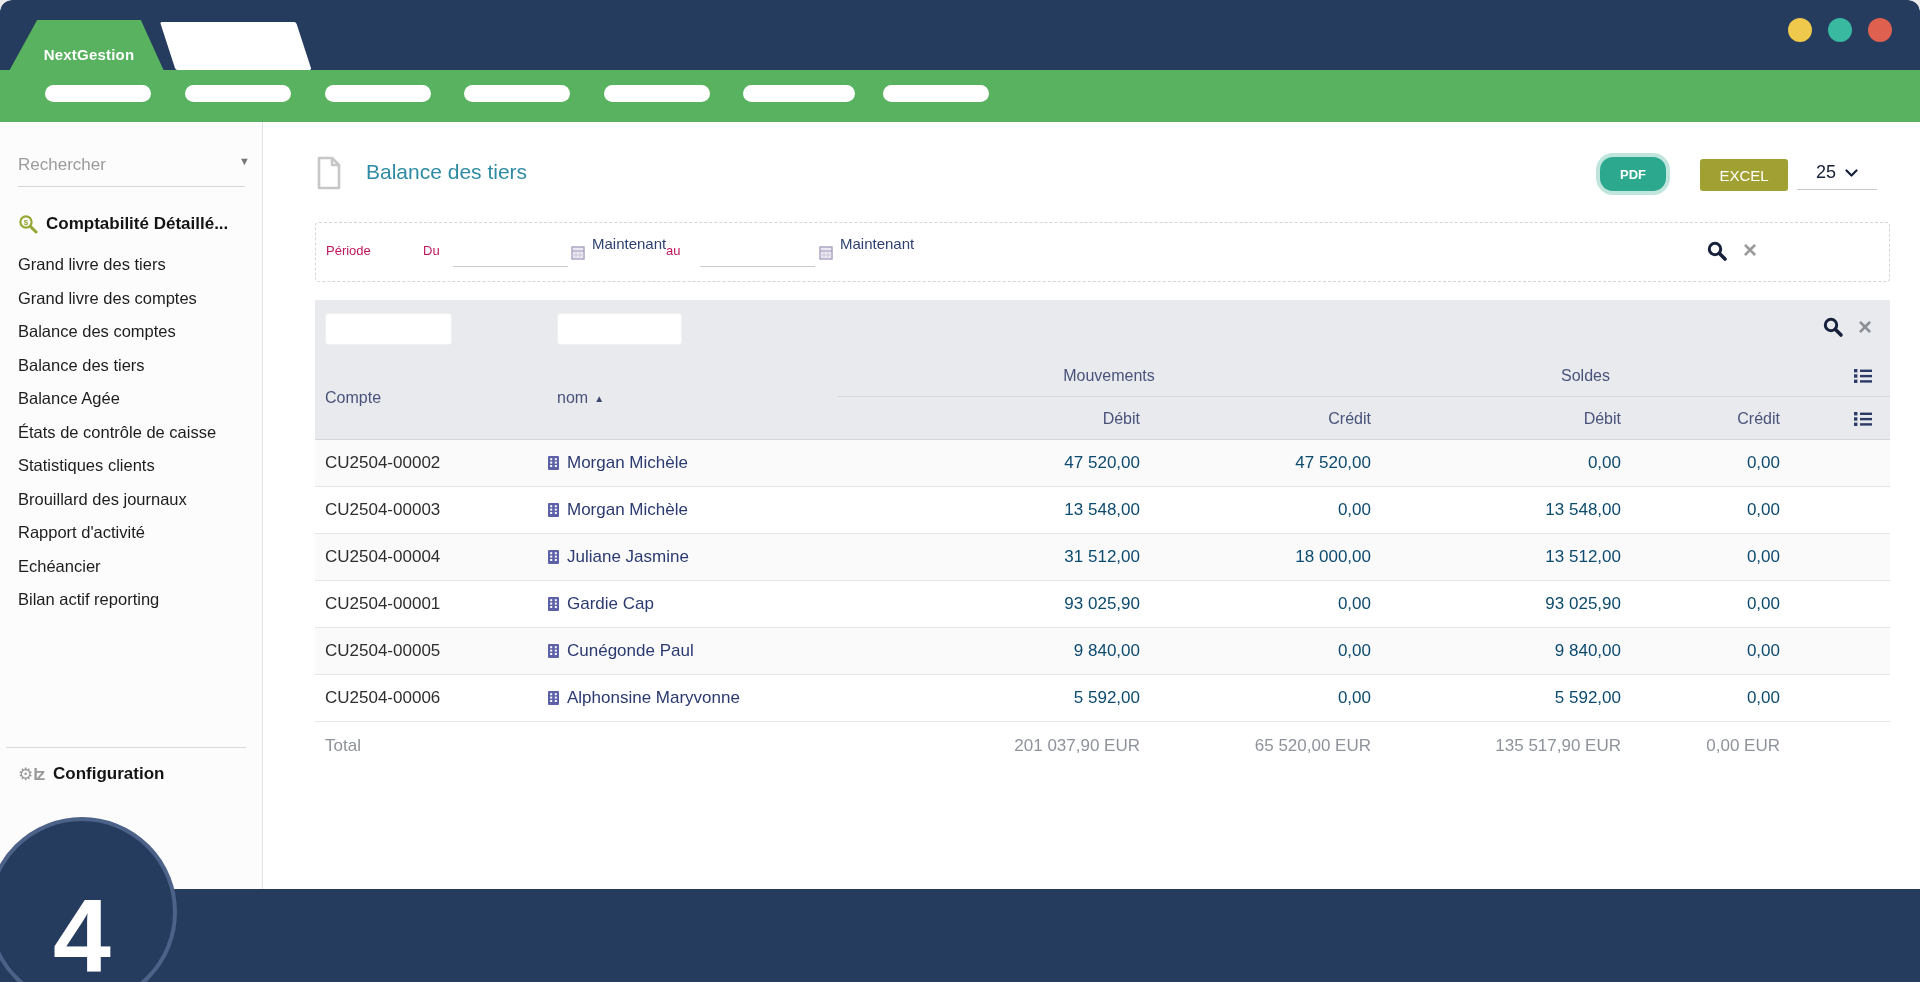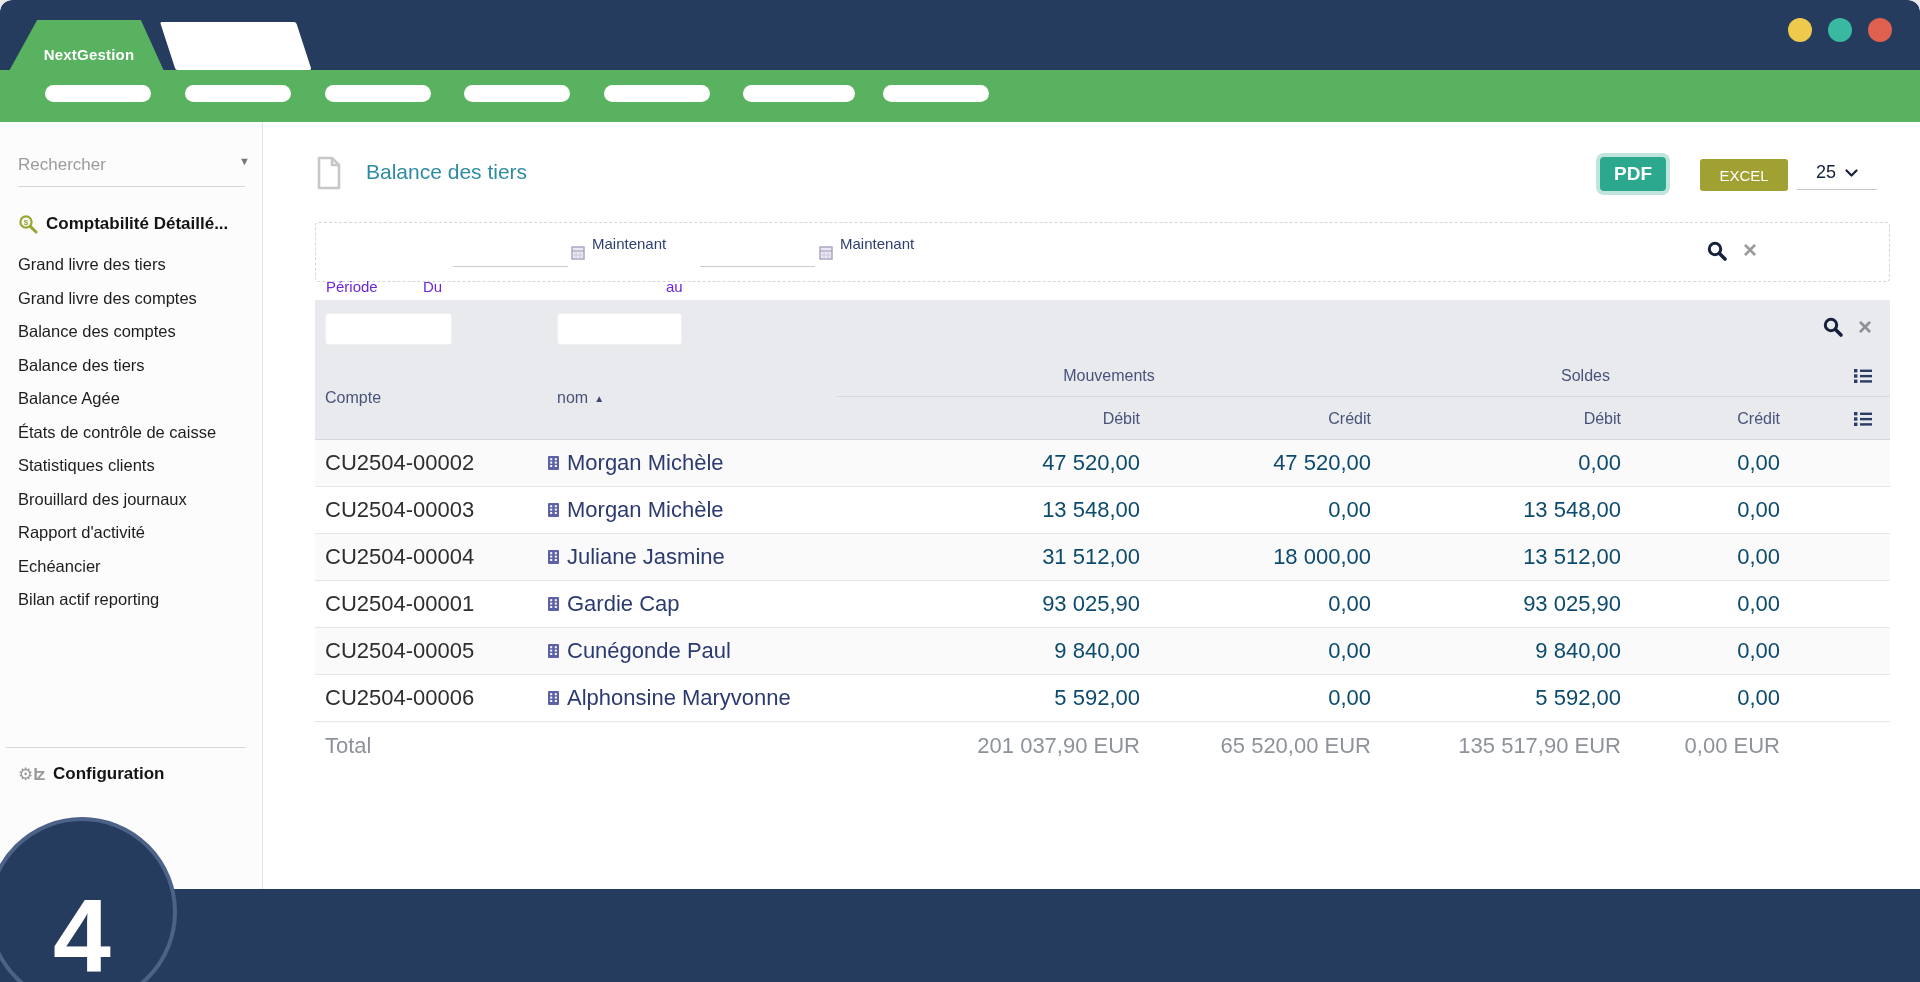--- a/index.html
+++ b/index.html
@@ -42,33 +42,33 @@
     font-size:16.5px; color:#1d1d1d; cursor:pointer; white-space:nowrap; }
   .side-divider { position:absolute; left:6px; top:625px; width:240px; height:1px; background:#d9d9d9; }
   .side-config { position:absolute; left:18px; top:642px; display:flex; align-items:center; gap:8px;
     font-size:17px; font-weight:bold; color:#141414; cursor:pointer; }
   .gear-glyph { color:#999; font-size:17px; line-height:1; }
 
   
   .doc-icon { position:absolute; left:316px; top:156px; color:#c9c9c9; }
   .page-title { position:absolute; left:366px; top:160px; font-size:21px; color:#2e8ba3; cursor:pointer; }
   .btn-pdf { position:absolute; left:1600px; top:157px; width:66px; height:34px;
-    background:#2ba88d; color:#fff; font-weight:bold; font-size:19px; border:none; border-radius:4px;
+    background:#2ba88d; color:#fff; font-weight:bold; font-size:13px; border:none; border-radius:13px;
     box-shadow:0 0 0 4px rgba(43,168,141,.30); cursor:pointer; font-family:inherit; }
   .btn-excel { position:absolute; left:1700px; top:159px; width:88px; height:32px;
     background:#a1a133; color:#fff; font-weight:normal; font-size:15px; border:none; border-radius:3px;
     cursor:pointer; font-family:inherit; }
   .pagesize { position:absolute; left:1797px; top:156px; width:80px; height:34px;
     border-bottom:1px solid #c9c9c9; display:flex; align-items:center; justify-content:center; gap:9px;
     font-size:18px; color:#16203a; cursor:pointer; }
 
   
   .periode { position:absolute; left:315px; top:222px; width:1575px; height:60px;
     border:1px dashed #d6d6d6; border-radius:4px; }
-  .periode .lbl { position:absolute; top:20px; font-size:15px; color:#6d28d9;margin-top:35px; }
+  .periode .lbl { position:absolute; top:20px; font-size:13px; color:#be185d; }
   .ul-input { position:absolute; top:18px; height:26px; width:115px; border:none; outline:none;
     border-bottom:1px solid #ccc; background:transparent; font-family:inherit; font-size:15px; }
   .cal-icon { position:absolute; top:23px; cursor:pointer; }
   .now-link { position:absolute; top:12px; font-size:15px; color:#2d3f6e; cursor:pointer; }
   .icon-btn { background:none; border:none; cursor:pointer; padding:0; }
   .x-glyph { font-size:24px; font-weight:bold; color:#9b9b9b; line-height:1; }
 
   
   .tablecard { position:absolute; left:315px; top:300px; width:1575px; }
   .thead { position:relative; background:#e8eaee; height:140px; border-bottom:1px solid #d4d6da; }
@@ -86,21 +86,21 @@
   .hcell.iconend{ justify-content:flex-end; padding-right:18px; }
   .sub .hcell { border-top:1px solid #d7d9dd; }
   .sub .hcell.nosep { border-top:none; }
   .colspan-label { position:absolute; top:56px; height:84px; display:flex; align-items:center;
     font-size:16px; color:#49537a; cursor:pointer; gap:6px; }
   .sort-arrow { font-size:10px; color:#3c4770; }
 
   .trow { display:grid; grid-template-columns:232px 290px 313px 231px 250px 159px 100px;
     height:47px; border-bottom:1px solid #e6e6e6; background:#fff; }
   .trow:nth-child(odd) { background:#fafafb; }
-  .tcell { display:flex; align-items:center; font-size:22px; }
+  .tcell { display:flex; align-items:center; font-size:17px; }
   .tcell.acc { padding-left:10px; color:#2e2e2e; }
   .tcell.name { gap:7px; color:#2b3a70; cursor:pointer; }
   .tcell.num { justify-content:flex-end; padding-right:10px; color:#0c4a6e; cursor:pointer; }
   .total-row { display:grid; grid-template-columns:232px 290px 313px 231px 250px 159px 100px; height:48px; }
   .total-row .tcell { color:#8e939b; cursor:default; }
   .total-row .tcell.num { color:#8e939b; }
 
   
   .footer { position:absolute; left:0; top:889px; width:1920px; height:93px; background:#263c5e; }
   .step-badge { position:absolute; left:-13px; top:817px; width:190px; height:190px;

